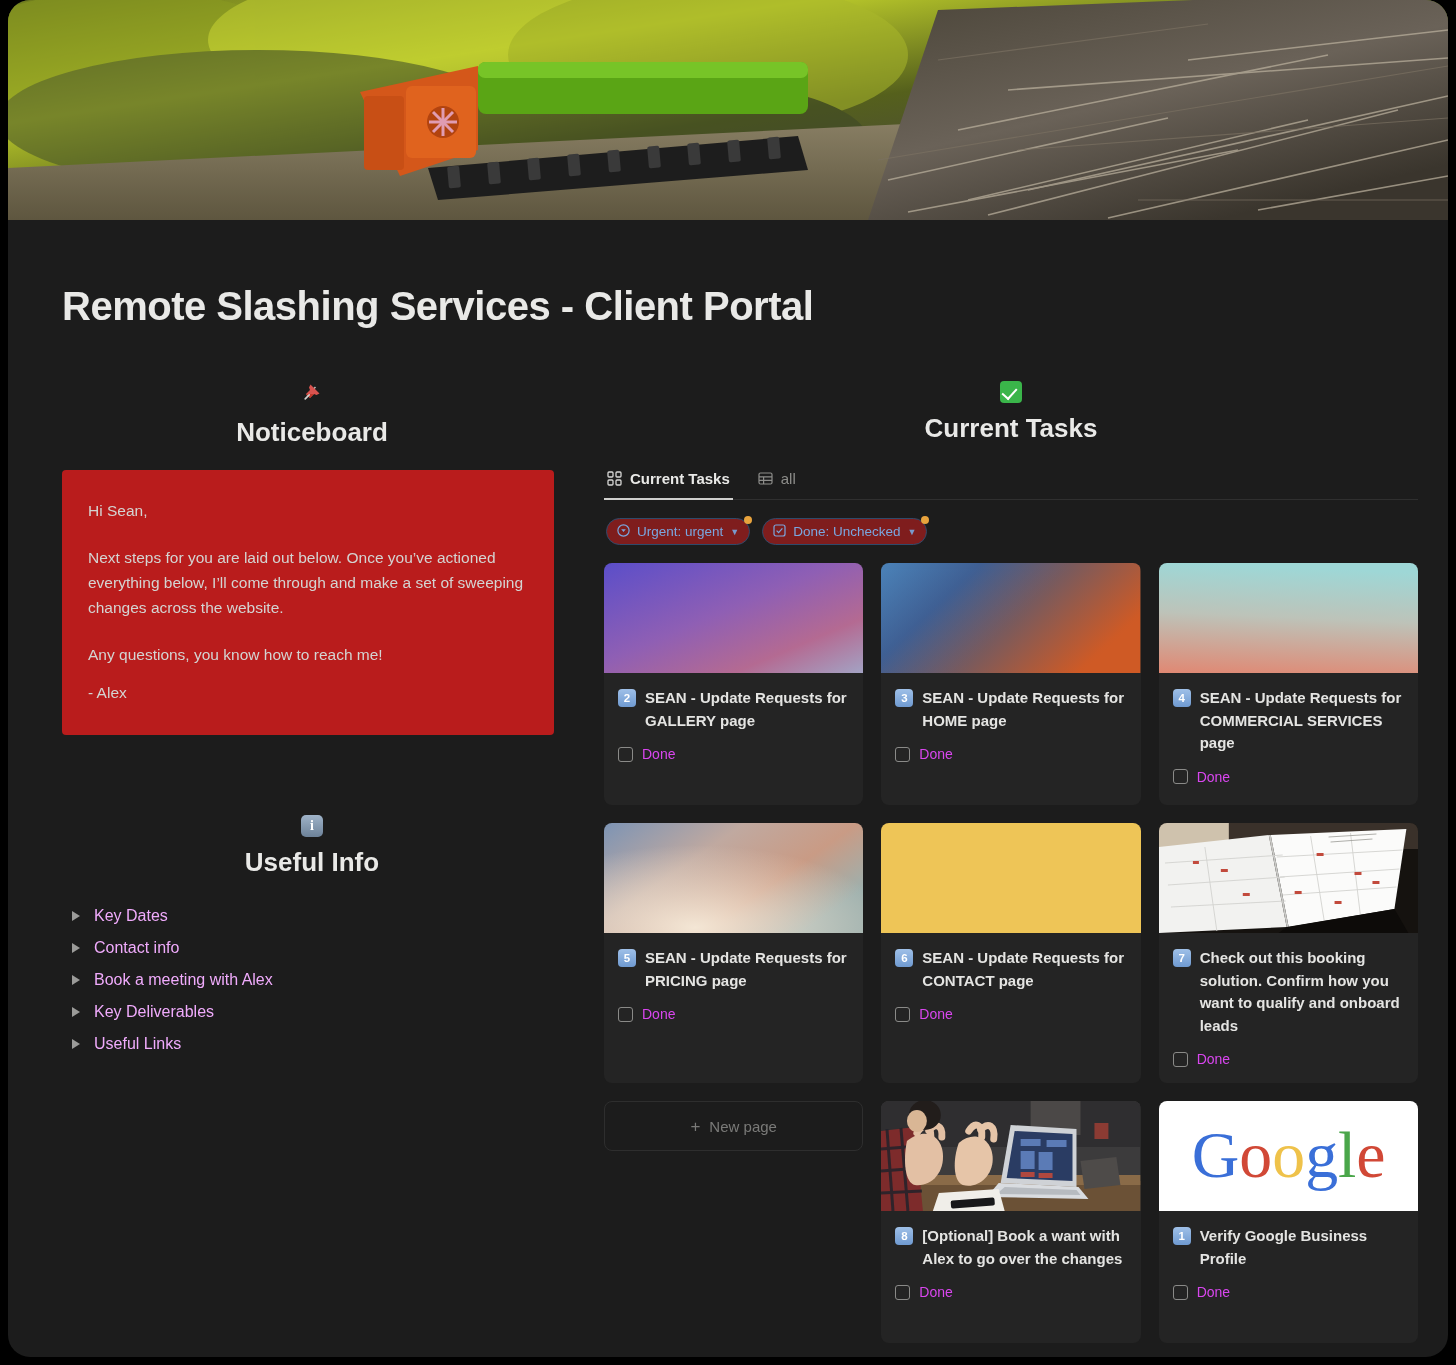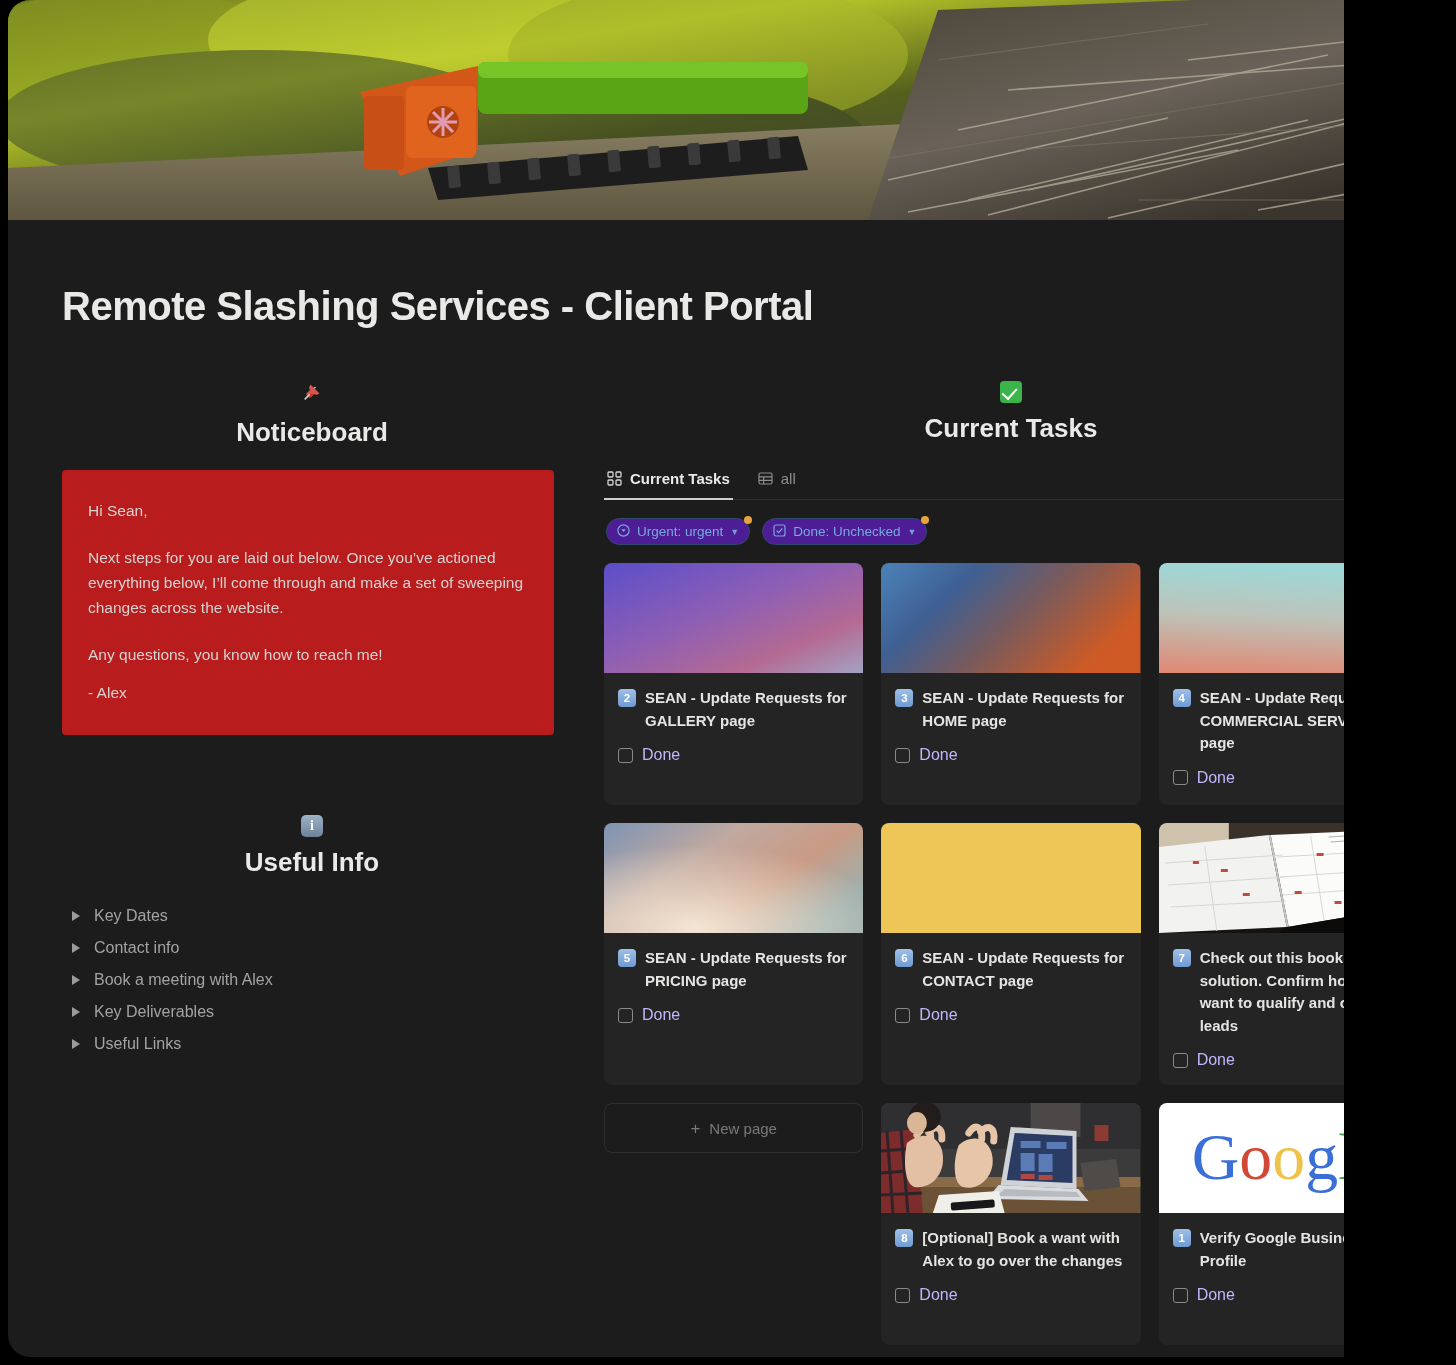--- a/index.html
+++ b/index.html
@@ -7,21 +7,21 @@
   html, body {
     width: 1456px;
     height: 1365px;
     background: #000;
     font-family: "Liberation Sans", sans-serif;
     -webkit-font-smoothing: antialiased;
   }
 
   .frame {
     position: relative;
-    width: 1344px;
+    width: 1456px;
     height: 1365px;
     background: #000;
     overflow: hidden;
   }
 
   .page {
     position: absolute;
     left: 8px; top: 0px;
     width: 1440px;
     height: 1357px;
@@ -103,21 +103,21 @@
   }
 
   
   .proj-wrap { margin-top: 80px; }
   .toggle-row {
     display: flex;
     align-items: center;
     gap: 14px;
     padding: 7px 0 7px 10px;
     font-size: 16px;
-    color: #a3a3a3;
+    color: #f0abfc;
     cursor: pointer;
     border-radius: 3px;
   }
   .tri {
     width: 0; height: 0;
     border-left: 8px solid #9b9b99;
     border-top: 5.5px solid transparent;
     border-bottom: 5.5px solid transparent;
     flex: none;
   }
@@ -148,21 +148,21 @@
   .filters { display: flex; gap: 12px; margin: 18px 0 18px 2px; }
   .chip {
     position: relative;
     display: flex;
     align-items: center;
     gap: 7px;
     height: 27px;
     padding: 0 10px;
     border: 1px solid #2f4a6b;
     border-radius: 14px;
-    background: #4c1d95;
+    background: #7f1d1d;
     color: #7aa7e0;
     font-size: 13.5px;
     cursor: pointer;
     white-space: nowrap;
   }
   .chip .dot {
     position: absolute;
     right: -3px; top: -3px;
     width: 8px; height: 8px;
     border-radius: 50%;
@@ -212,21 +212,21 @@
   }
   .done-row { display: flex; align-items: center; gap: 9px; }
   .cb {
     width: 15px; height: 15px;
     border: 1.6px solid #8a8a88;
     border-radius: 3px;
     background: transparent;
     flex: none;
     cursor: pointer;
   }
-  .done-label { font-size: 16px; color: #c4b5fd; }
+  .done-label { font-size: 14px; color: #d946ef; }
 
   .newpage {
     border: 1px solid #2e2e2e;
     border-radius: 8px;
     height: 50px;
     display: flex;
     align-items: center;
     justify-content: center;
     gap: 9px;
     color: #7a7a78;

